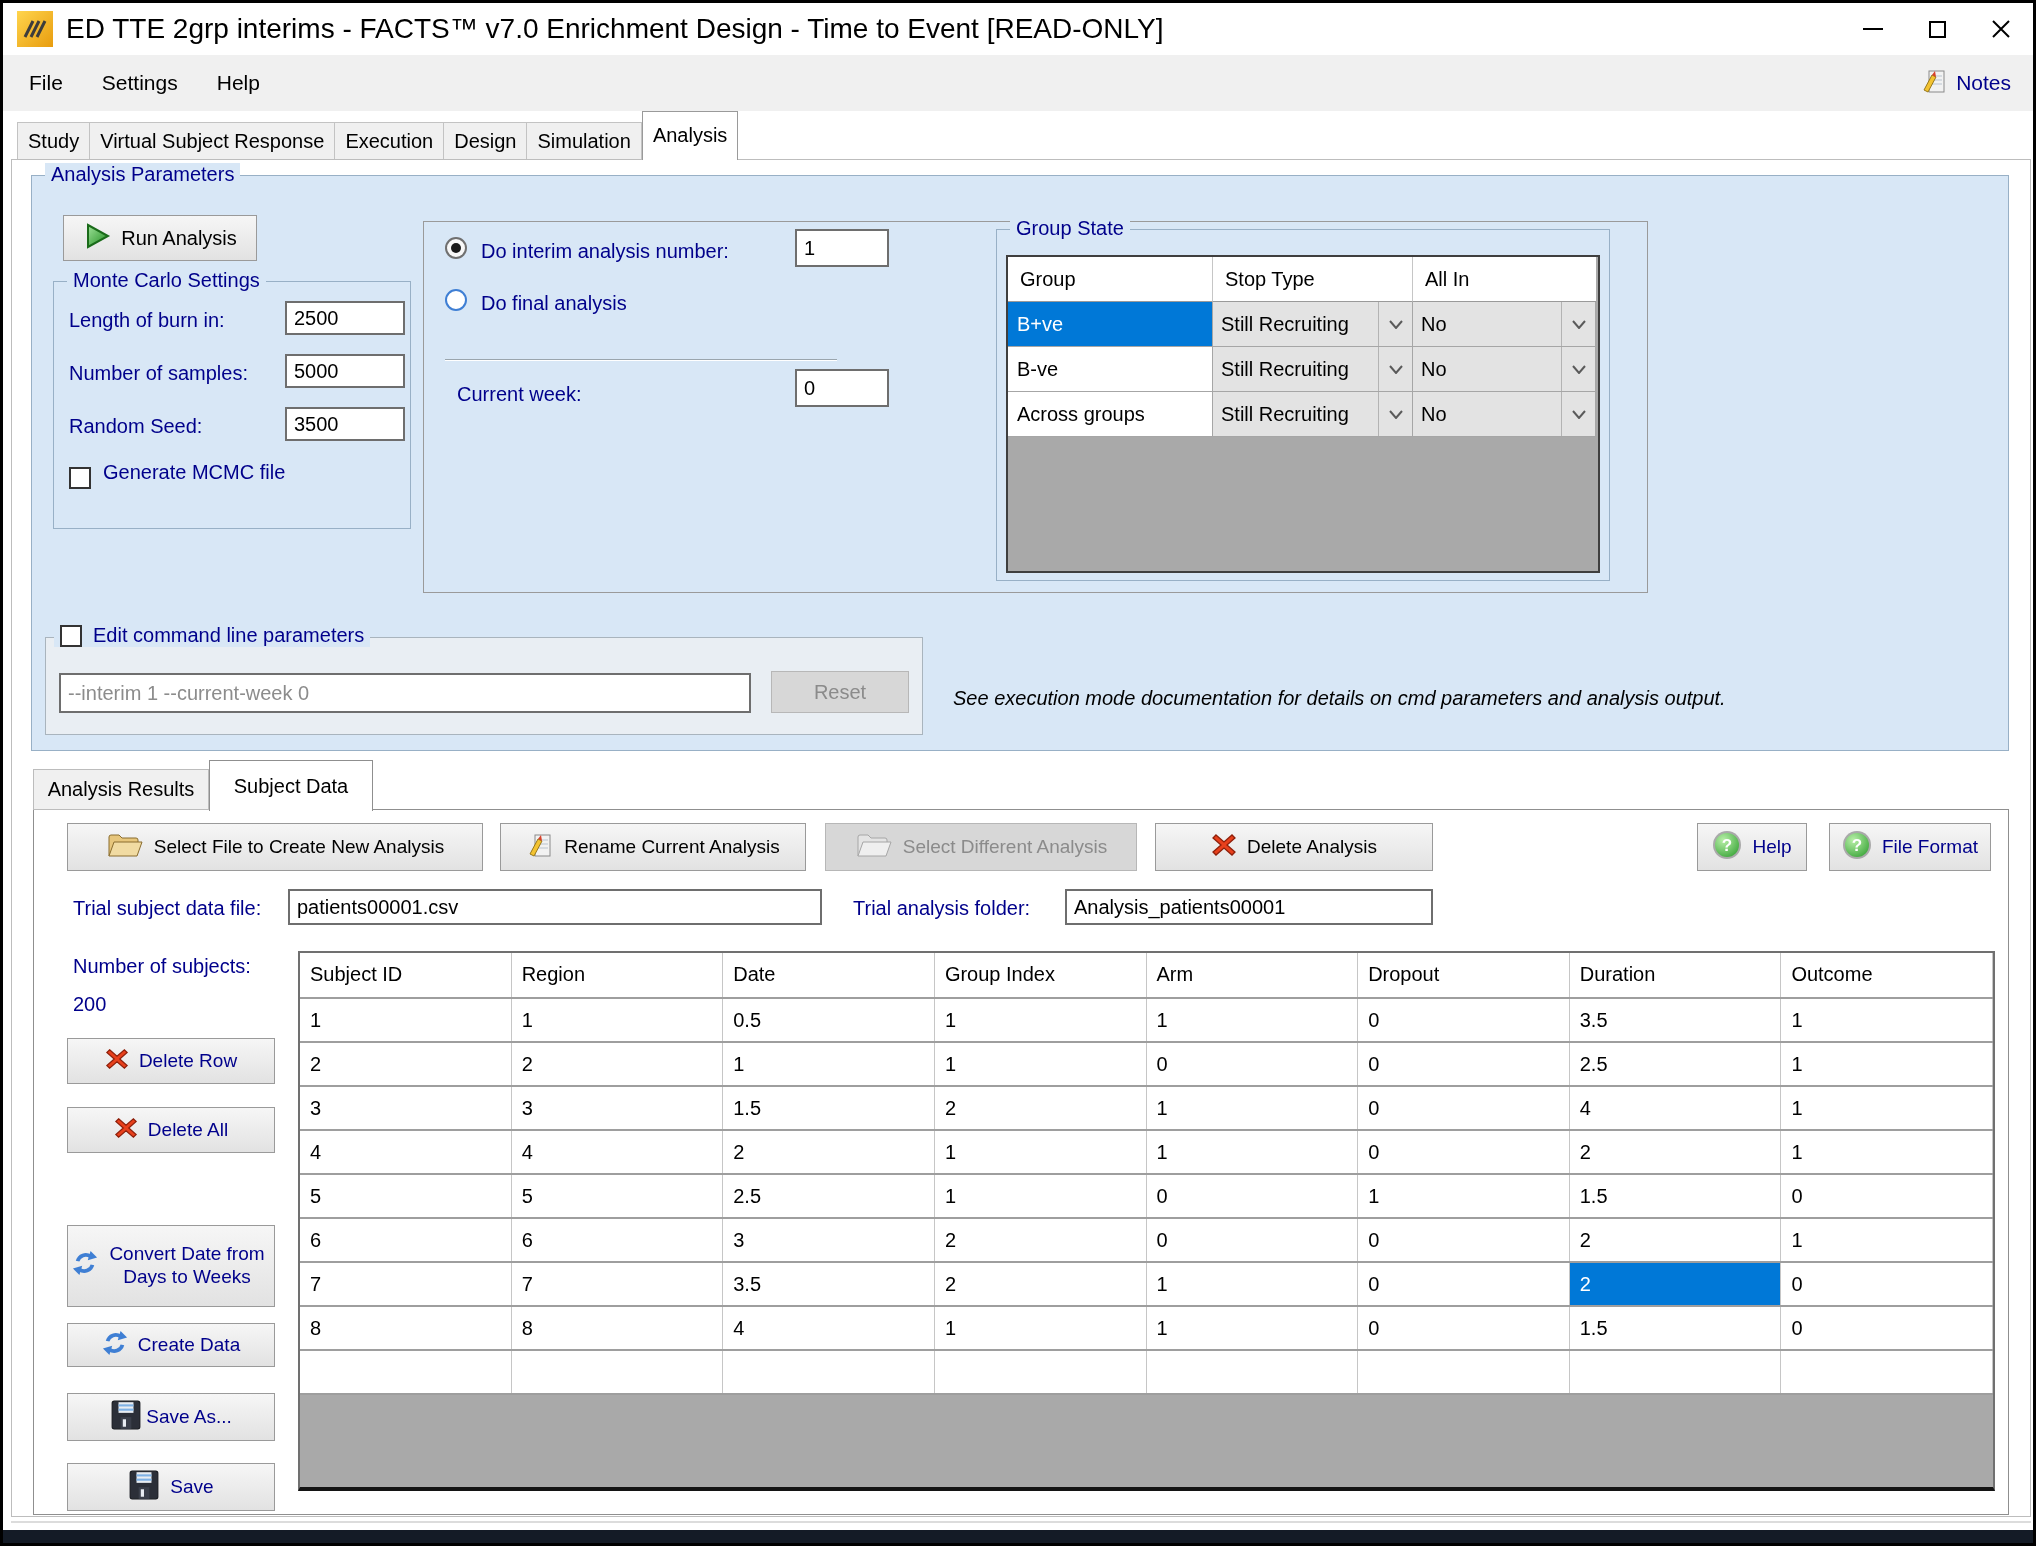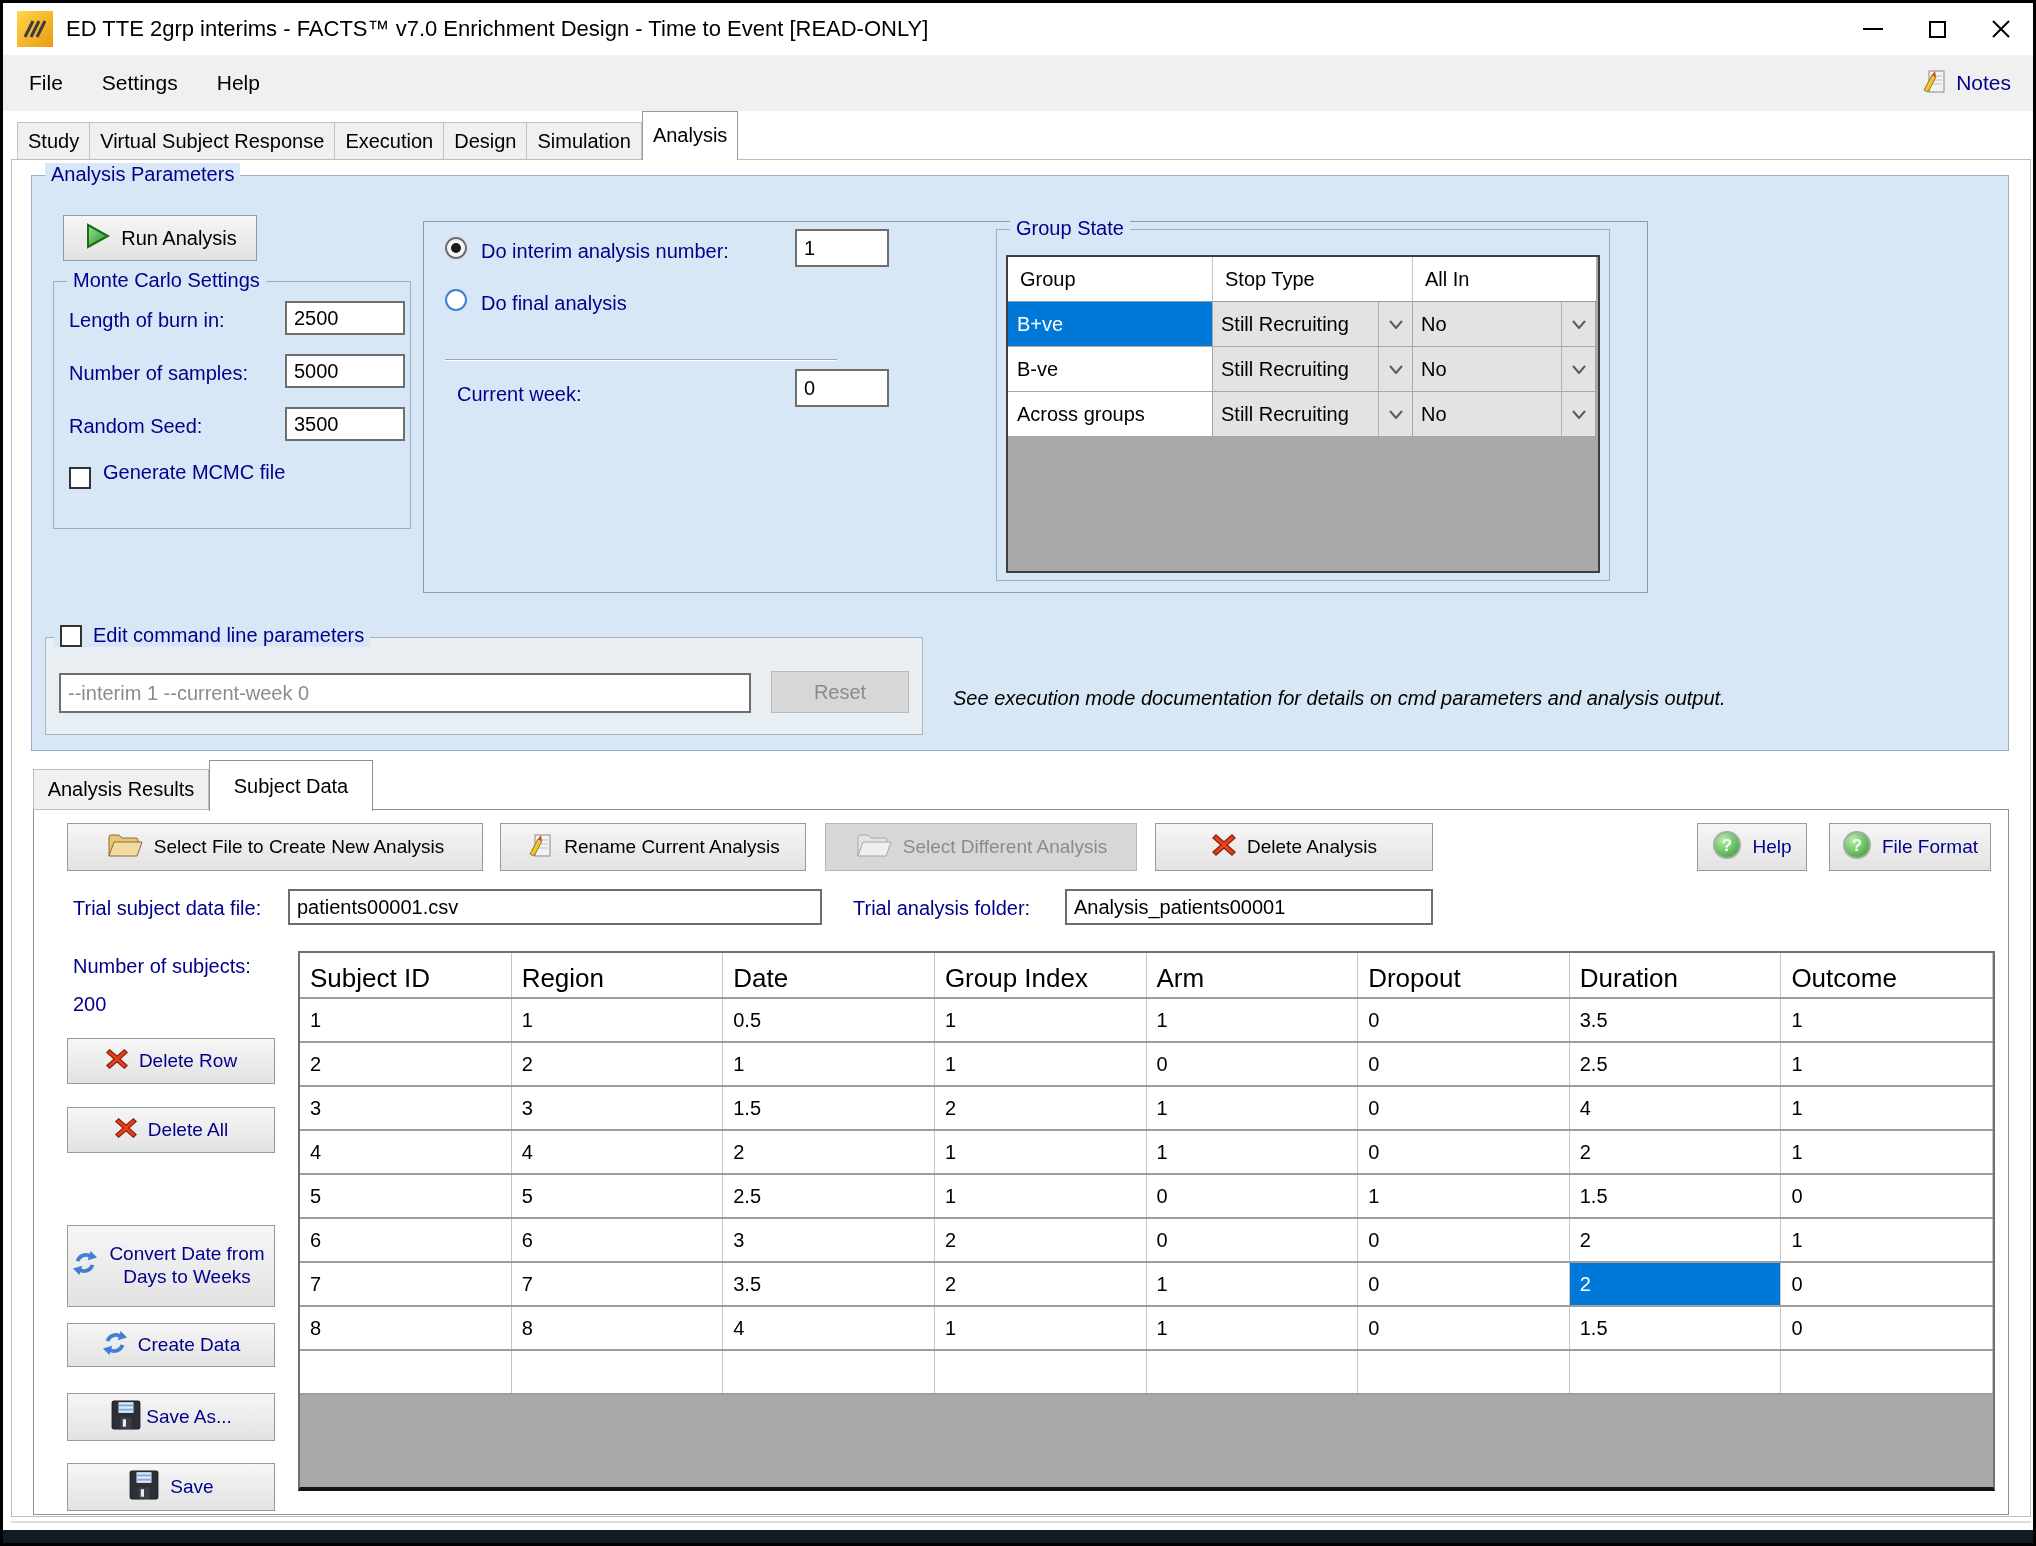--- a/index.html
+++ b/index.html
@@ -5,21 +5,21 @@
   * { margin:0; padding:0; box-sizing:border-box; }
   html,body { width:2036px; height:1546px; }
   body {
     font-family:"Liberation Sans", sans-serif;
     background:#fff; border:3px solid #000;
     position:relative; overflow:hidden; font-size:20px; color:#000;
   }
   
   .titlebar { position:absolute; top:0; left:0; right:0; height:52px; background:#fff; display:flex; align-items:center; }
   .app-icon { width:36px; height:36px; margin-left:14px; flex:0 0 auto; }
-  .title-text { margin-left:13px; font-size:22px; white-space:nowrap; }
+  .title-text { margin-left:13px; font-size:28px; white-space:nowrap; }
   .win-controls { margin-left:auto; display:flex; height:100%; }
   .win-btn { width:64px; height:100%; display:flex; align-items:center; justify-content:center; cursor:default; }
   .min-glyph { width:20px; height:2px; background:#000; }
   .max-glyph { width:17px; height:17px; border:2px solid #000; }
   
   .menubar { position:absolute; top:52px; left:0; right:0; height:56px; background:#f0f0f0; display:flex; align-items:center; }
   .menu-items { display:flex; }
   .menu-item { font-size:21px; padding:0 13px; margin-left:13px; }
   .notes-btn { margin-left:auto; margin-right:22px; display:flex; align-items:center; gap:8px; color:#00008b; font-size:21px; }
   
@@ -88,21 +88,21 @@
   .side-btn { position:absolute; left:64px; width:208px; color:#00008b; }
   #btn-del-row { top:1035px; height:46px; }
   #btn-del-all { top:1104px; height:46px; }
   #btn-convert { top:1222px; height:82px; line-height:1.2; text-align:center; padding:0 4px; gap:6px; }
   #btn-reload  { top:1320px; height:44px; }
   #btn-saveas  { top:1390px; height:48px; gap:4px; }
   #btn-save    { top:1460px; height:48px; }
   
   #grid { position:absolute; left:295px; top:948px; width:1697px; border:2px solid #707070; border-bottom:4px solid #141414; background:#a9a9a9; }
   .grid-header { display:grid; grid-template-columns:repeat(8,1fr); background:#fff; height:46px; border-bottom:2px solid #9e9e9e; }
-  .grid-hcell { padding:10px 0 0 10px; font-size:26px; border-right:1px solid #c6c6c6; }
+  .grid-hcell { padding:10px 0 0 10px; font-size:20px; border-right:1px solid #c6c6c6; }
   .grid-row { display:grid; grid-template-columns:repeat(8,1fr); height:44px; background:#fff; border-bottom:2px solid #9e9e9e; }
   .grid-cell { padding-left:10px; line-height:42px; border-right:1px solid #c6c6c6; font-size:20px; }
   .grid-cell.selected { background:#0078d7; color:#fff; }
   .grid-filler { height:92px; }
   
   #bottom-line { position:absolute; left:8px; top:1518px; width:2020px; height:2px; background:#dcdcdc; }
   #bottom-bar { position:absolute; left:0; bottom:0; width:100%; height:13px; background:#141b26; }
 </style>
 </head>
 <body>

